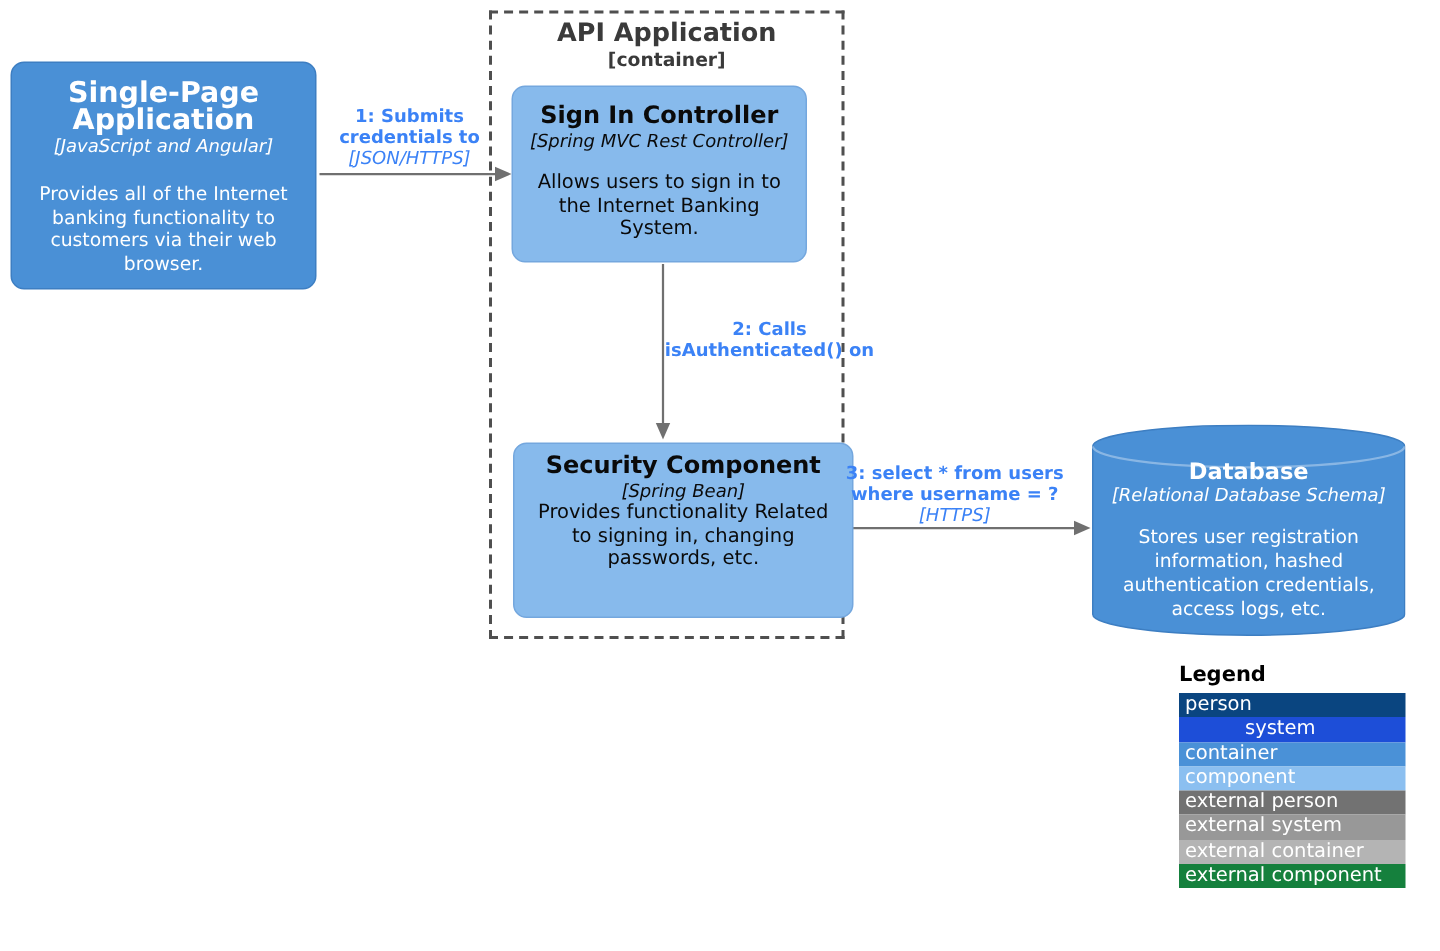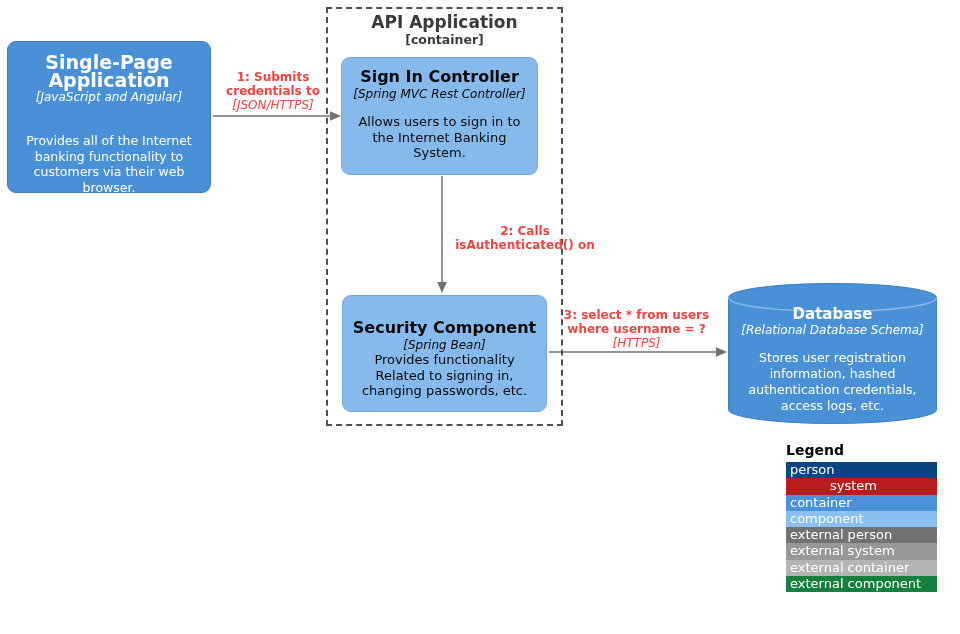--- a/index.html
+++ b/index.html
@@ -31,43 +31,43 @@
     color: #0a0a0a;
     border: 1px solid #74a7de;
   }
 
   .spa {
     left: 7px; top: 41px; width: 204px; height: 152px;
     padding-top: 11px;
   }
   .spa .title { font-size: 19px; line-height: 18px; max-width: 150px; margin: 0 auto; }
   .spa .tech  { font-size: 12px; line-height: 15px; margin-top: 1px; }
-  .spa .desc  { font-size: 12.5px; line-height: 15.5px; margin-top: 28px; padding: 0 7px; }
+  .spa .desc  { font-size: 12.5px; line-height: 15.5px; margin-top: 16px; padding: 0 7px; }
 
   .boundary {
     position: absolute;
     left: 326px; top: 7px; width: 237px; height: 419px;
     border: 2px dashed #4f4f4f;
     text-align: center;
     padding-top: 3px;
   }
   .boundary .b-title { font-size: 17px; line-height: 21px; font-weight: bold; color: #3a3a3a; }
   .boundary .b-tech  { font-size: 12.5px; line-height: 14px; font-weight: bold; color: #3a3a3a; }
 
   .sic {
     left: 341px; top: 57px; width: 197px; height: 118px;
     padding-top: 9px;
   }
   .sic .title { font-size: 16px; line-height: 20px; }
   .sic .tech  { font-size: 12px; line-height: 14px; }
   .sic .desc  { font-size: 13px; line-height: 15.5px; margin-top: 13px; padding: 0 9px; }
 
   .sec {
-    left: 342px; top: 295px; width: 205px; height: 117px;
-    padding-top: 22px;
+    left: 342px; top: 295px; width: 227px; height: 117px;
+    padding-top: 4px;
   }
   .sec .title { font-size: 16px; line-height: 20px; }
   .sec .tech  { font-size: 12px; line-height: 14px; }
   .sec .desc  { font-size: 13px; line-height: 15.5px; padding: 0 10px; }
 
   .db {
     position: absolute;
     left: 728px; top: 283px; width: 209px; height: 141px;
     color: #ffffff; text-align: center;
   }
@@ -75,28 +75,28 @@
   .db .db-text { position: relative; padding-top: 22px; }
   .db .title { font-size: 15px; line-height: 18px; font-weight: bold; }
   .db .tech  { font-size: 12px; line-height: 15px; font-style: italic; }
   .db .desc  { font-size: 12.5px; line-height: 16px; margin-top: 12px; padding: 0 11px; }
 
   
   .rel-svg { position: absolute; left: 0; top: 0; pointer-events: none; }
   .rel-label {
     position: absolute;
     text-align: center;
-    color: #ef4444;
+    color: #3b82f6;
     font-size: 12px;
     line-height: 14px;
     font-weight: bold;
   }
   .rel-label .rtech { font-weight: normal; font-style: italic; }
   .rel1 { left: 213px; top: 70px;  width: 120px; }
-  .rel2 { left: 438px; top: 224px; width: 150px; margin-left: 12px; }
+  .rel2 { left: 438px; top: 212px; width: 150px; }
   .rel3 { left: 558px; top: 308px; width: 157px; }
 
   
   .legend { position: absolute; left: 786px; top: 442px; width: 151px; }
   .legend-title { font-size: 14px; font-weight: bold; color: #000000; margin-bottom: 4px; }
   .legend-row {
     height: 16.25px;
     line-height: 16.25px;
     color: #ffffff;
     font-size: 13px;
@@ -168,21 +168,21 @@
     <div>2: Calls isAuthenticated() on</div>
   </div>
   <div class="rel-label rel3">
     <div>3: select * from users where username = ?</div>
     <div class="rtech">[HTTPS]</div>
   </div>
 
   <div class="legend">
     <div class="legend-title">Legend</div>
     <div class="legend-row" style="background: rgb(10, 69, 128);">person</div>
-    <div class="legend-row" style="background: #b91c1c; padding-left: 44px;">system</div>
+    <div class="legend-row" style="background: #1d4ed8; padding-left: 44px;">system</div>
     <div class="legend-row" style="background: rgb(74, 145, 215);">container</div>
     <div class="legend-row" style="background: rgb(139, 191, 240);">component</div>
     <div class="legend-row" style="background: rgb(114, 114, 114);">external person</div>
     <div class="legend-row" style="background: rgb(152, 152, 152);">external system</div>
     <div class="legend-row" style="background: rgb(180, 180, 180);">external container</div>
     <div class="legend-row" style="background: #15803d;">external component</div>
   </div>
 
 </div>
 

